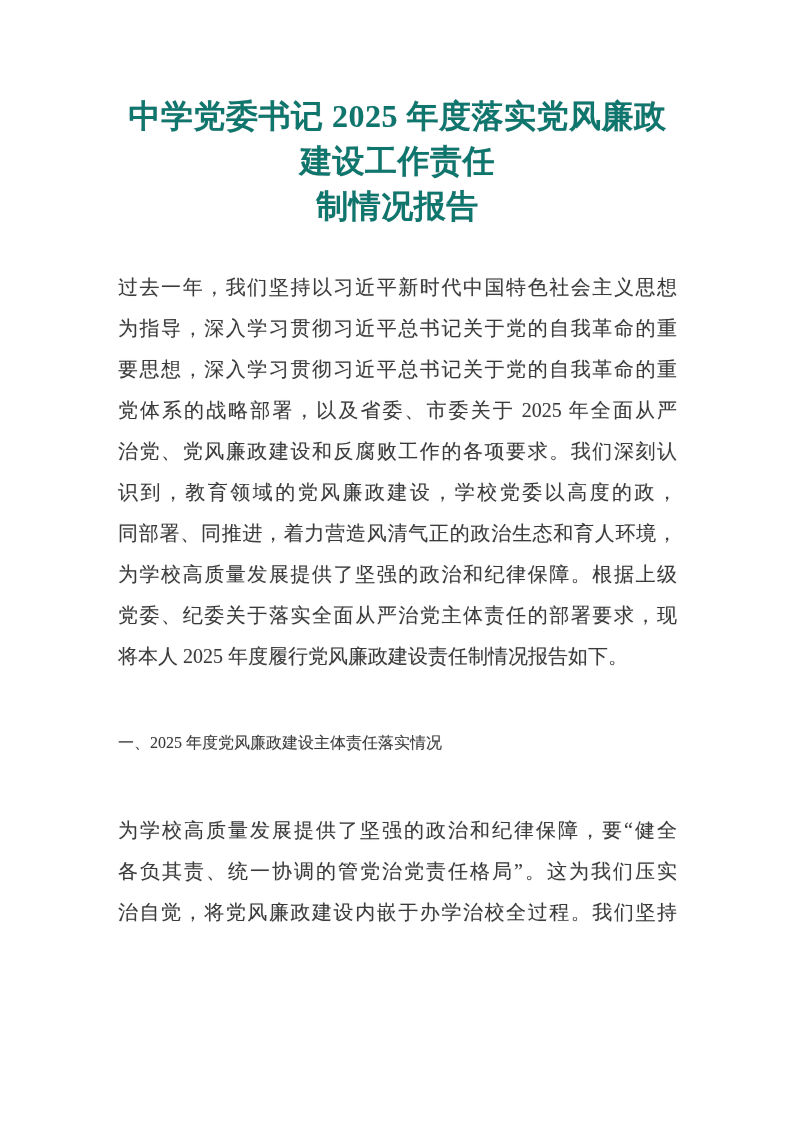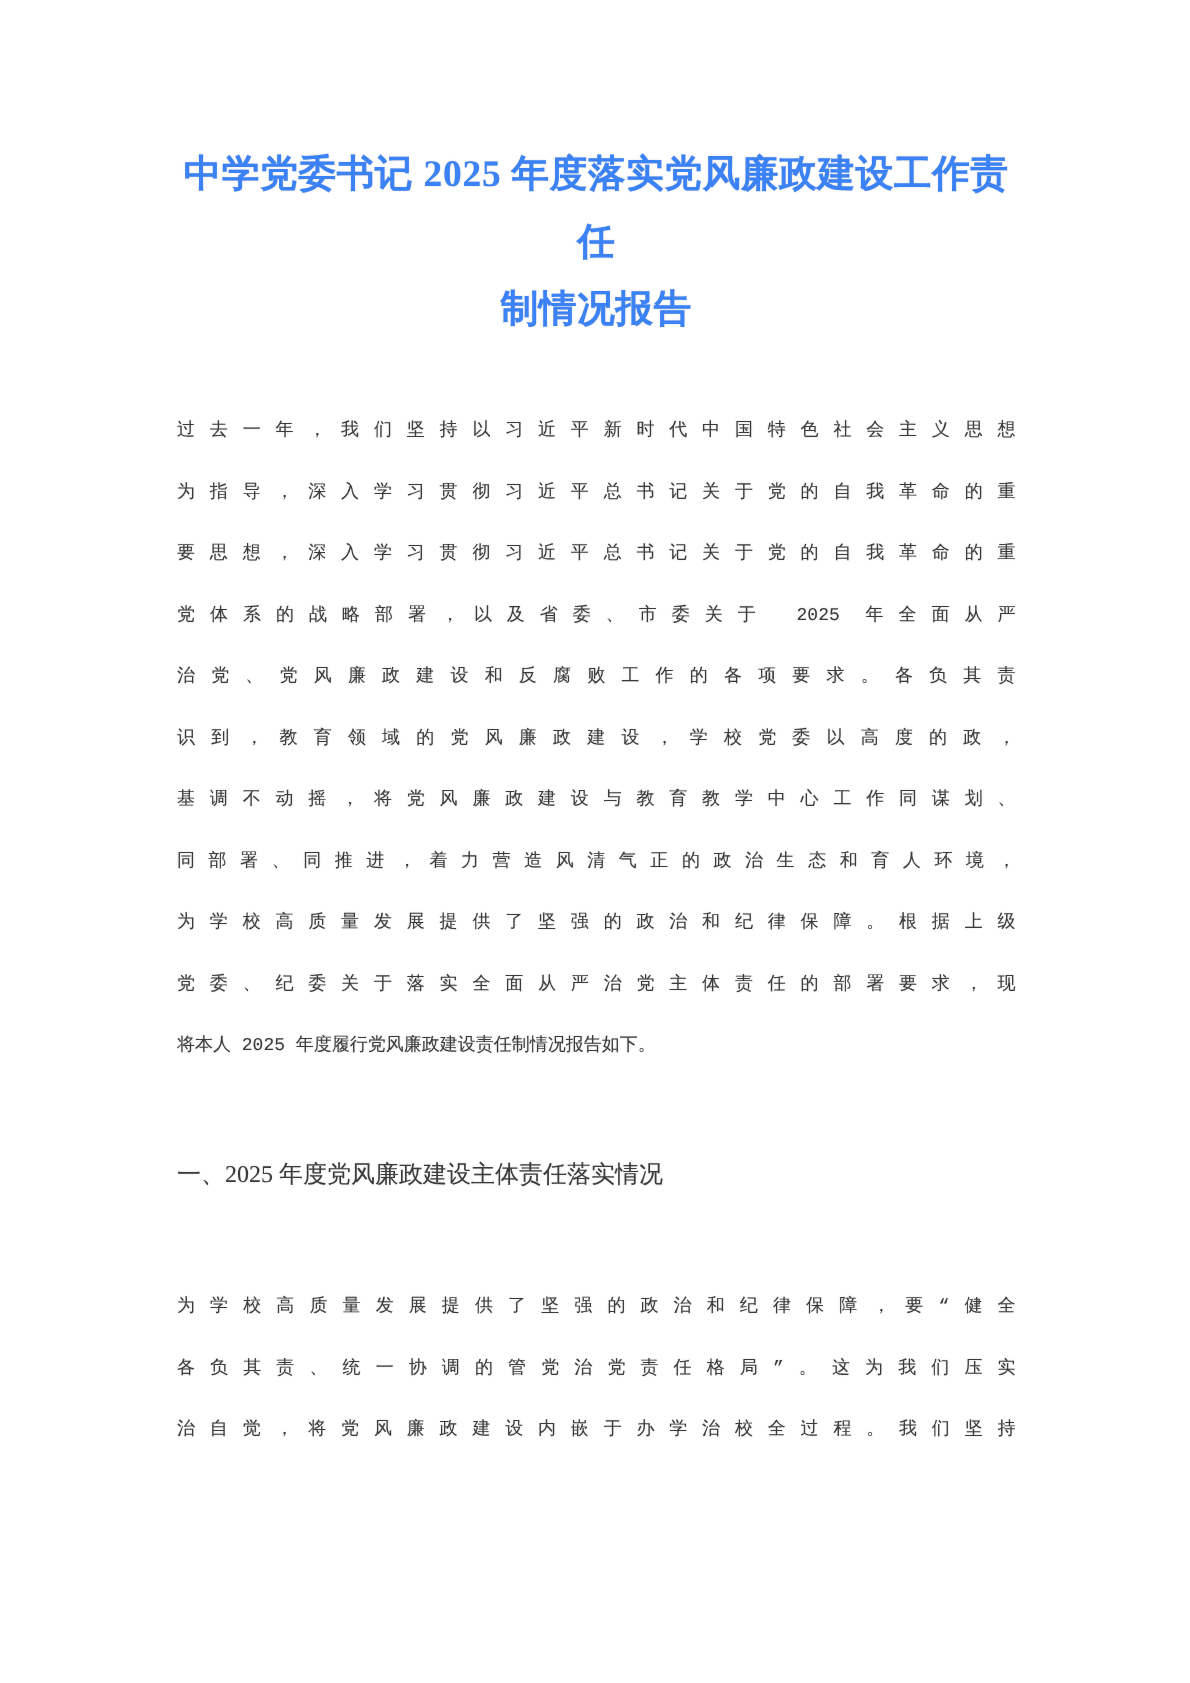--- a/index.html
+++ b/index.html
@@ -13,33 +13,32 @@
     height: 1122px;
     box-sizing: border-box;
     background: #ffffff;
     padding: 94px 116px 0 118px;
     font-family: "Liberation Serif", "DejaVu Serif", serif;
     color: #3b3b3b;
     overflow: hidden;
     text-shadow: 0 0 1px rgba(90,90,90,0.35);
   }
   .title {
-    font-size: 25px;
+    font-size: 32px;
     line-height: 45px;
     font-weight: 600;
     text-align: center;
     letter-spacing: 0.5px;
     margin: 0 0 38px 0;
-    color: #3b82f6;
+    color: #0f766e;
   }
   .para {
-    font-size: 12px;
+    font-size: 20px;
     line-height: 41px;
     margin: 0;
-    font-family: Liberation Mono, monospace;
   }
   .line {
     white-space: normal;
   }
   .line.just {
     text-align: justify;
     text-align-last: justify;
   }
   .line.end {
     text-align: right;
@@ -63,23 +62,22 @@
   <div class="title">
     <div class="title-line">中学党委书记 2025 年度落实党风廉政建设工作责任</div>
     <div class="title-line">制情况报告</div>
   </div>
 
   <div class="para">
     <div class="line just">过去一年，我们坚持以习近平新时代中国特色社会主义思想</div>
     <div class="line just">为指导，深入学习贯彻习近平总书记关于党的自我革命的重</div>
     <div class="line just">要思想，深入学习贯彻习近平总书记关于党的自我革命的重</div>
     <div class="line just">党体系的战略部署，以及省委、市委关于 2025 年全面从严</div>
-    <div class="line just">治党、党风廉政建设和反腐败工作的各项要求。各负其责</div>
+    <div class="line just">治党、党风廉政建设和反腐败工作的各项要求。我们深刻认</div>
     <div class="line just">识到，教育领域的党风廉政建设，学校党委以高度的政，</div>
-    <div class="line just">基调不动摇，将党风廉政建设与教育教学中心工作同谋划、</div>
     <div class="line just">同部署、同推进，着力营造风清气正的政治生态和育人环境，</div>
     <div class="line just">为学校高质量发展提供了坚强的政治和纪律保障。根据上级</div>
     <div class="line just">党委、纪委关于落实全面从严治党主体责任的部署要求，现</div>
     <div class="line end">将本人 2025 年度履行党风廉政建设责任制情况报告如下。</div>
   </div>
 
   <div class="heading">一、2025 年度党风廉政建设主体责任落实情况</div>
 
   <div class="para para2">
     <div class="line just">为学校高质量发展提供了坚强的政治和纪律保障，要“健全</div>

